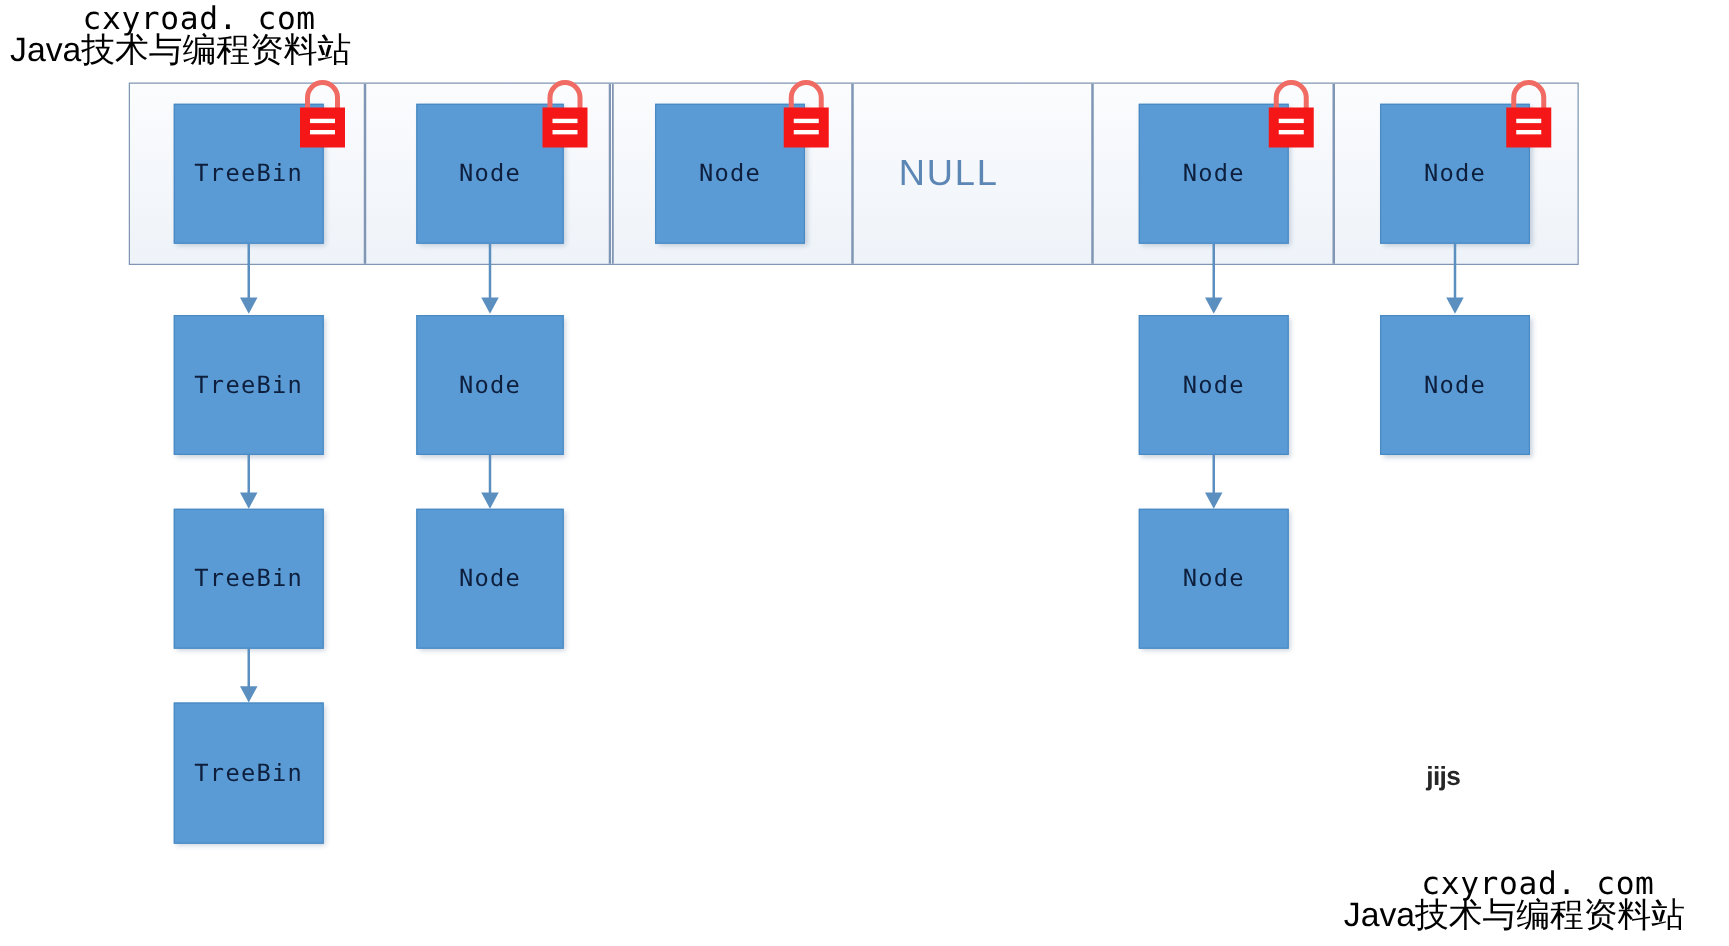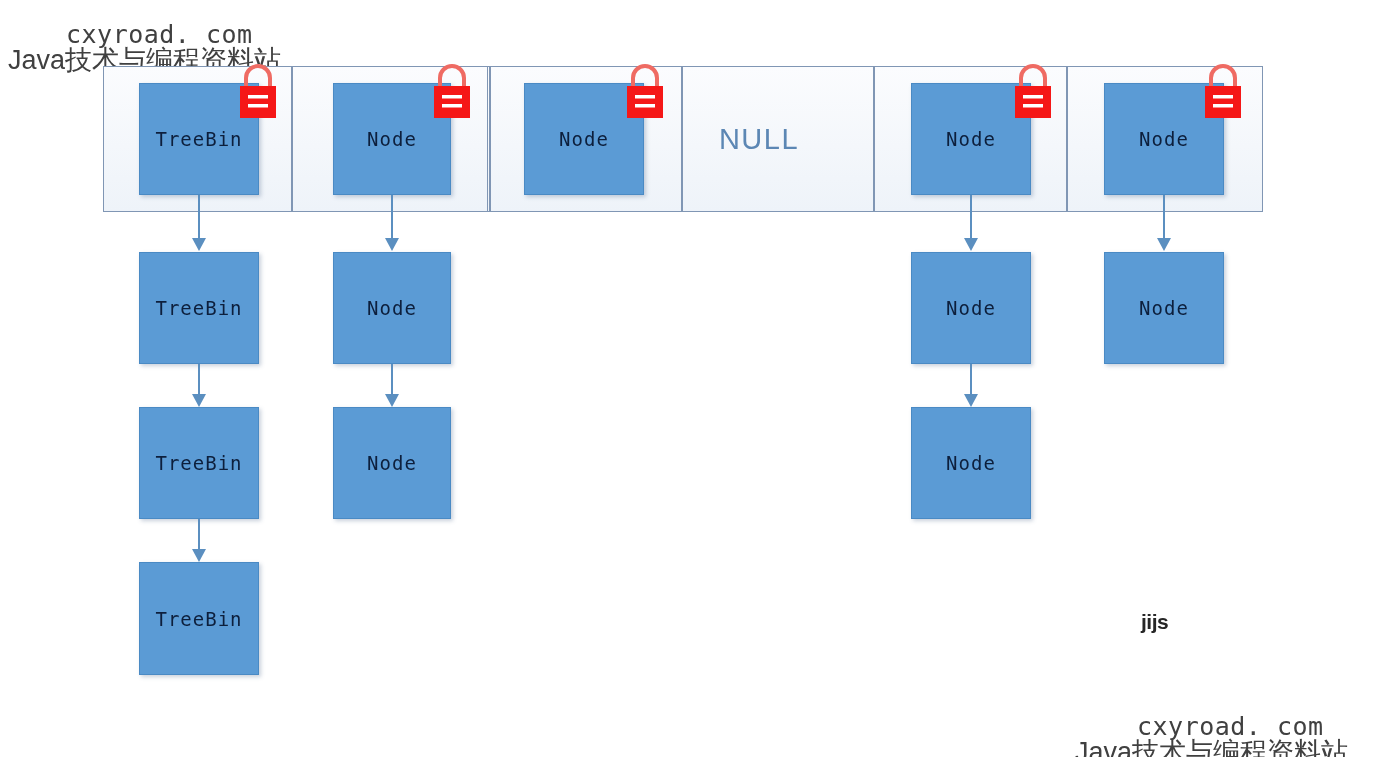--- a/index.html
+++ b/index.html
@@ -14,25 +14,24 @@
     position: relative;
     width: 1383px;
     height: 757px;
     background: #ffffff;
     overflow: hidden;
   }
 
   
   .watermark {
     position: absolute;
-    color: #404040;
+    color: #000000;
     white-space: nowrap;
     line-height: 1.05;
     user-select: none;
-    margin-top: 20px;
   }
   .wm-latin {
     font-family: "DejaVu Sans Mono", "Liberation Mono", monospace;
     letter-spacing: 0.5px;
   }
   .wm-cjk {
     font-family: Liberation Sans, sans-serif;
   }
   #wm-top {
     left: 8px;

